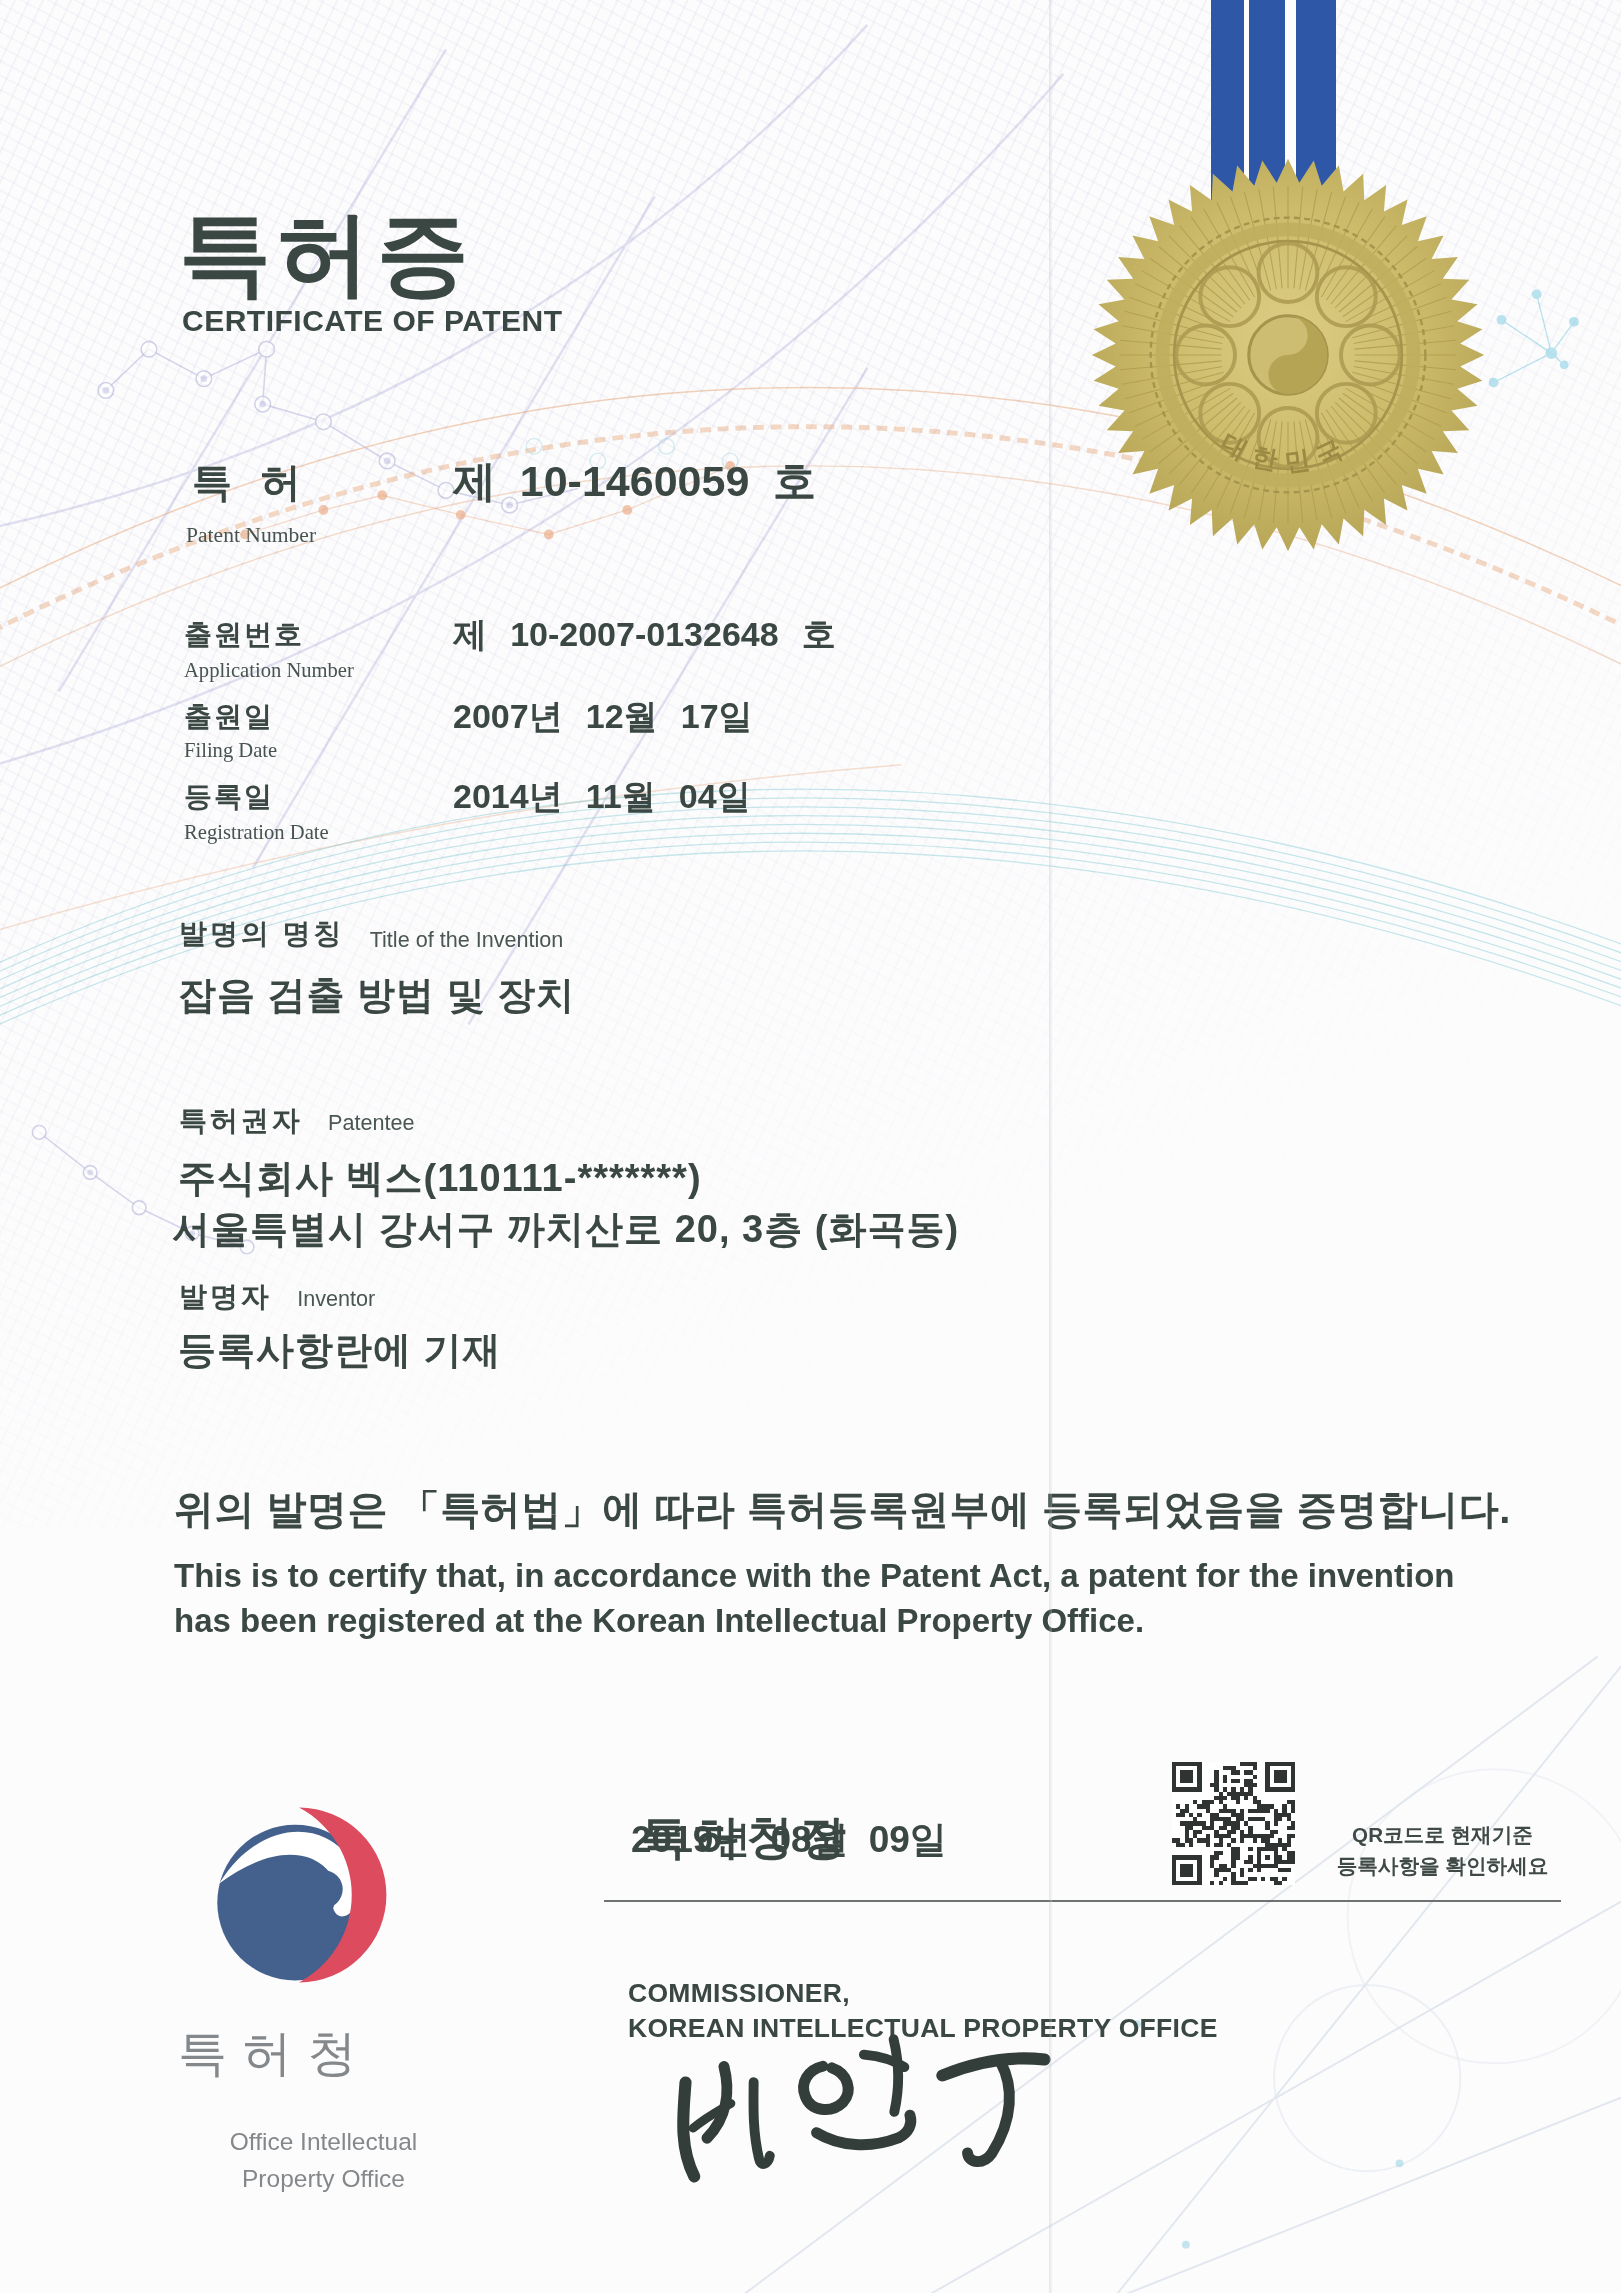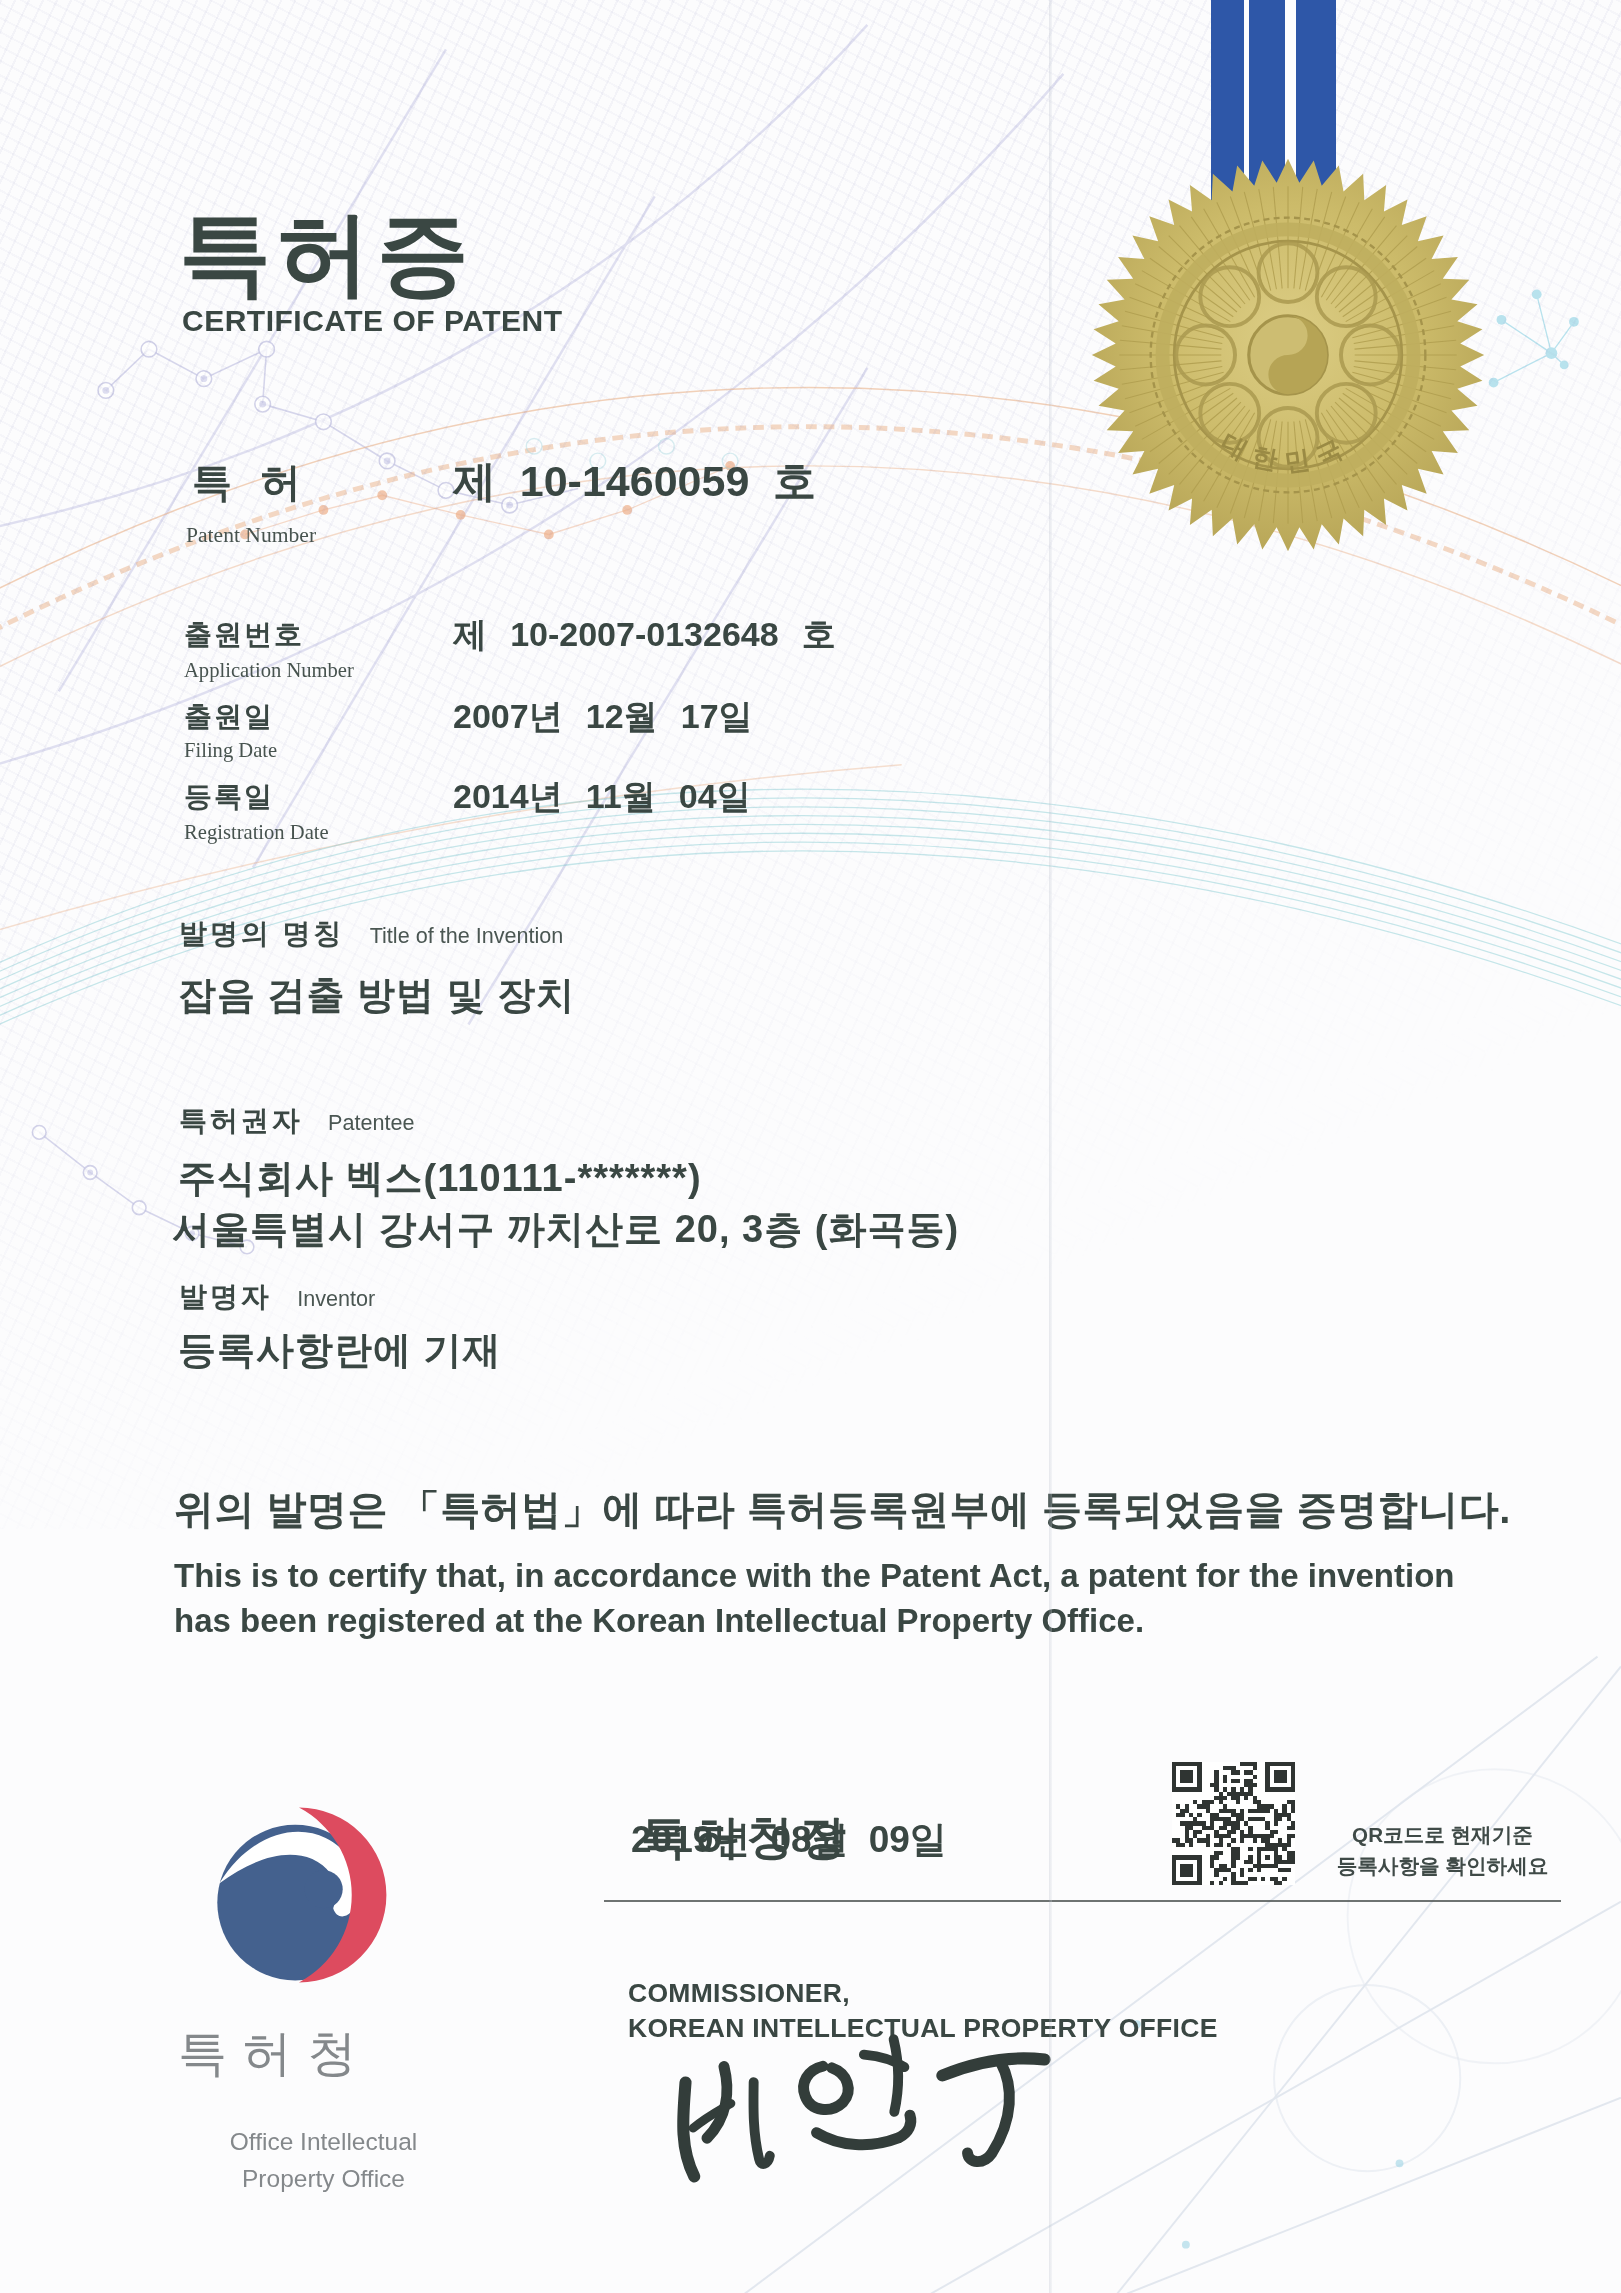--- a/index.html
+++ b/index.html
@@ -297,21 +297,21 @@
   <div class="abs z val" style="left:453px;top:612px;">제 10-2007-0132648 호</div>
 
   <div class="abs z lab-ko" style="left:184px;top:698px;">출원일</div>
   <div class="abs z lab-en small" style="left:184px;top:739px;">Filing Date</div>
   <div class="abs z val" style="left:453px;top:694px;">2007년 12월 17일</div>
 
   <div class="abs z lab-ko" style="left:184px;top:778px;">등록일</div>
   <div class="abs z lab-en small" style="left:184px;top:821px;">Registration Date</div>
   <div class="abs z val" style="left:453px;top:774px;">2014년 11월 04일</div>
 
-  <div class="abs z sec-lab" style="left:179px;top:915px;">
+  <div class="abs z sec-lab" style="left:179px;top:915px;align-items:flex-end;">
     <span class="ko">발명의 명칭</span>
     <span class="en">Title of the Invention</span>
   </div>
   <div class="abs z sec-val" style="left:178px;top:970px;">잡음 검출 방법 및 장치</div>
 
   <div class="abs z sec-lab" style="left:179px;top:1102px;">
     <span class="ko">특허권자</span>
     <span class="en">Patentee</span>
   </div>
   <div class="abs z sec-val" style="left:178px;top:1153px;">주식회사 벡스(110111-*******)</div>

